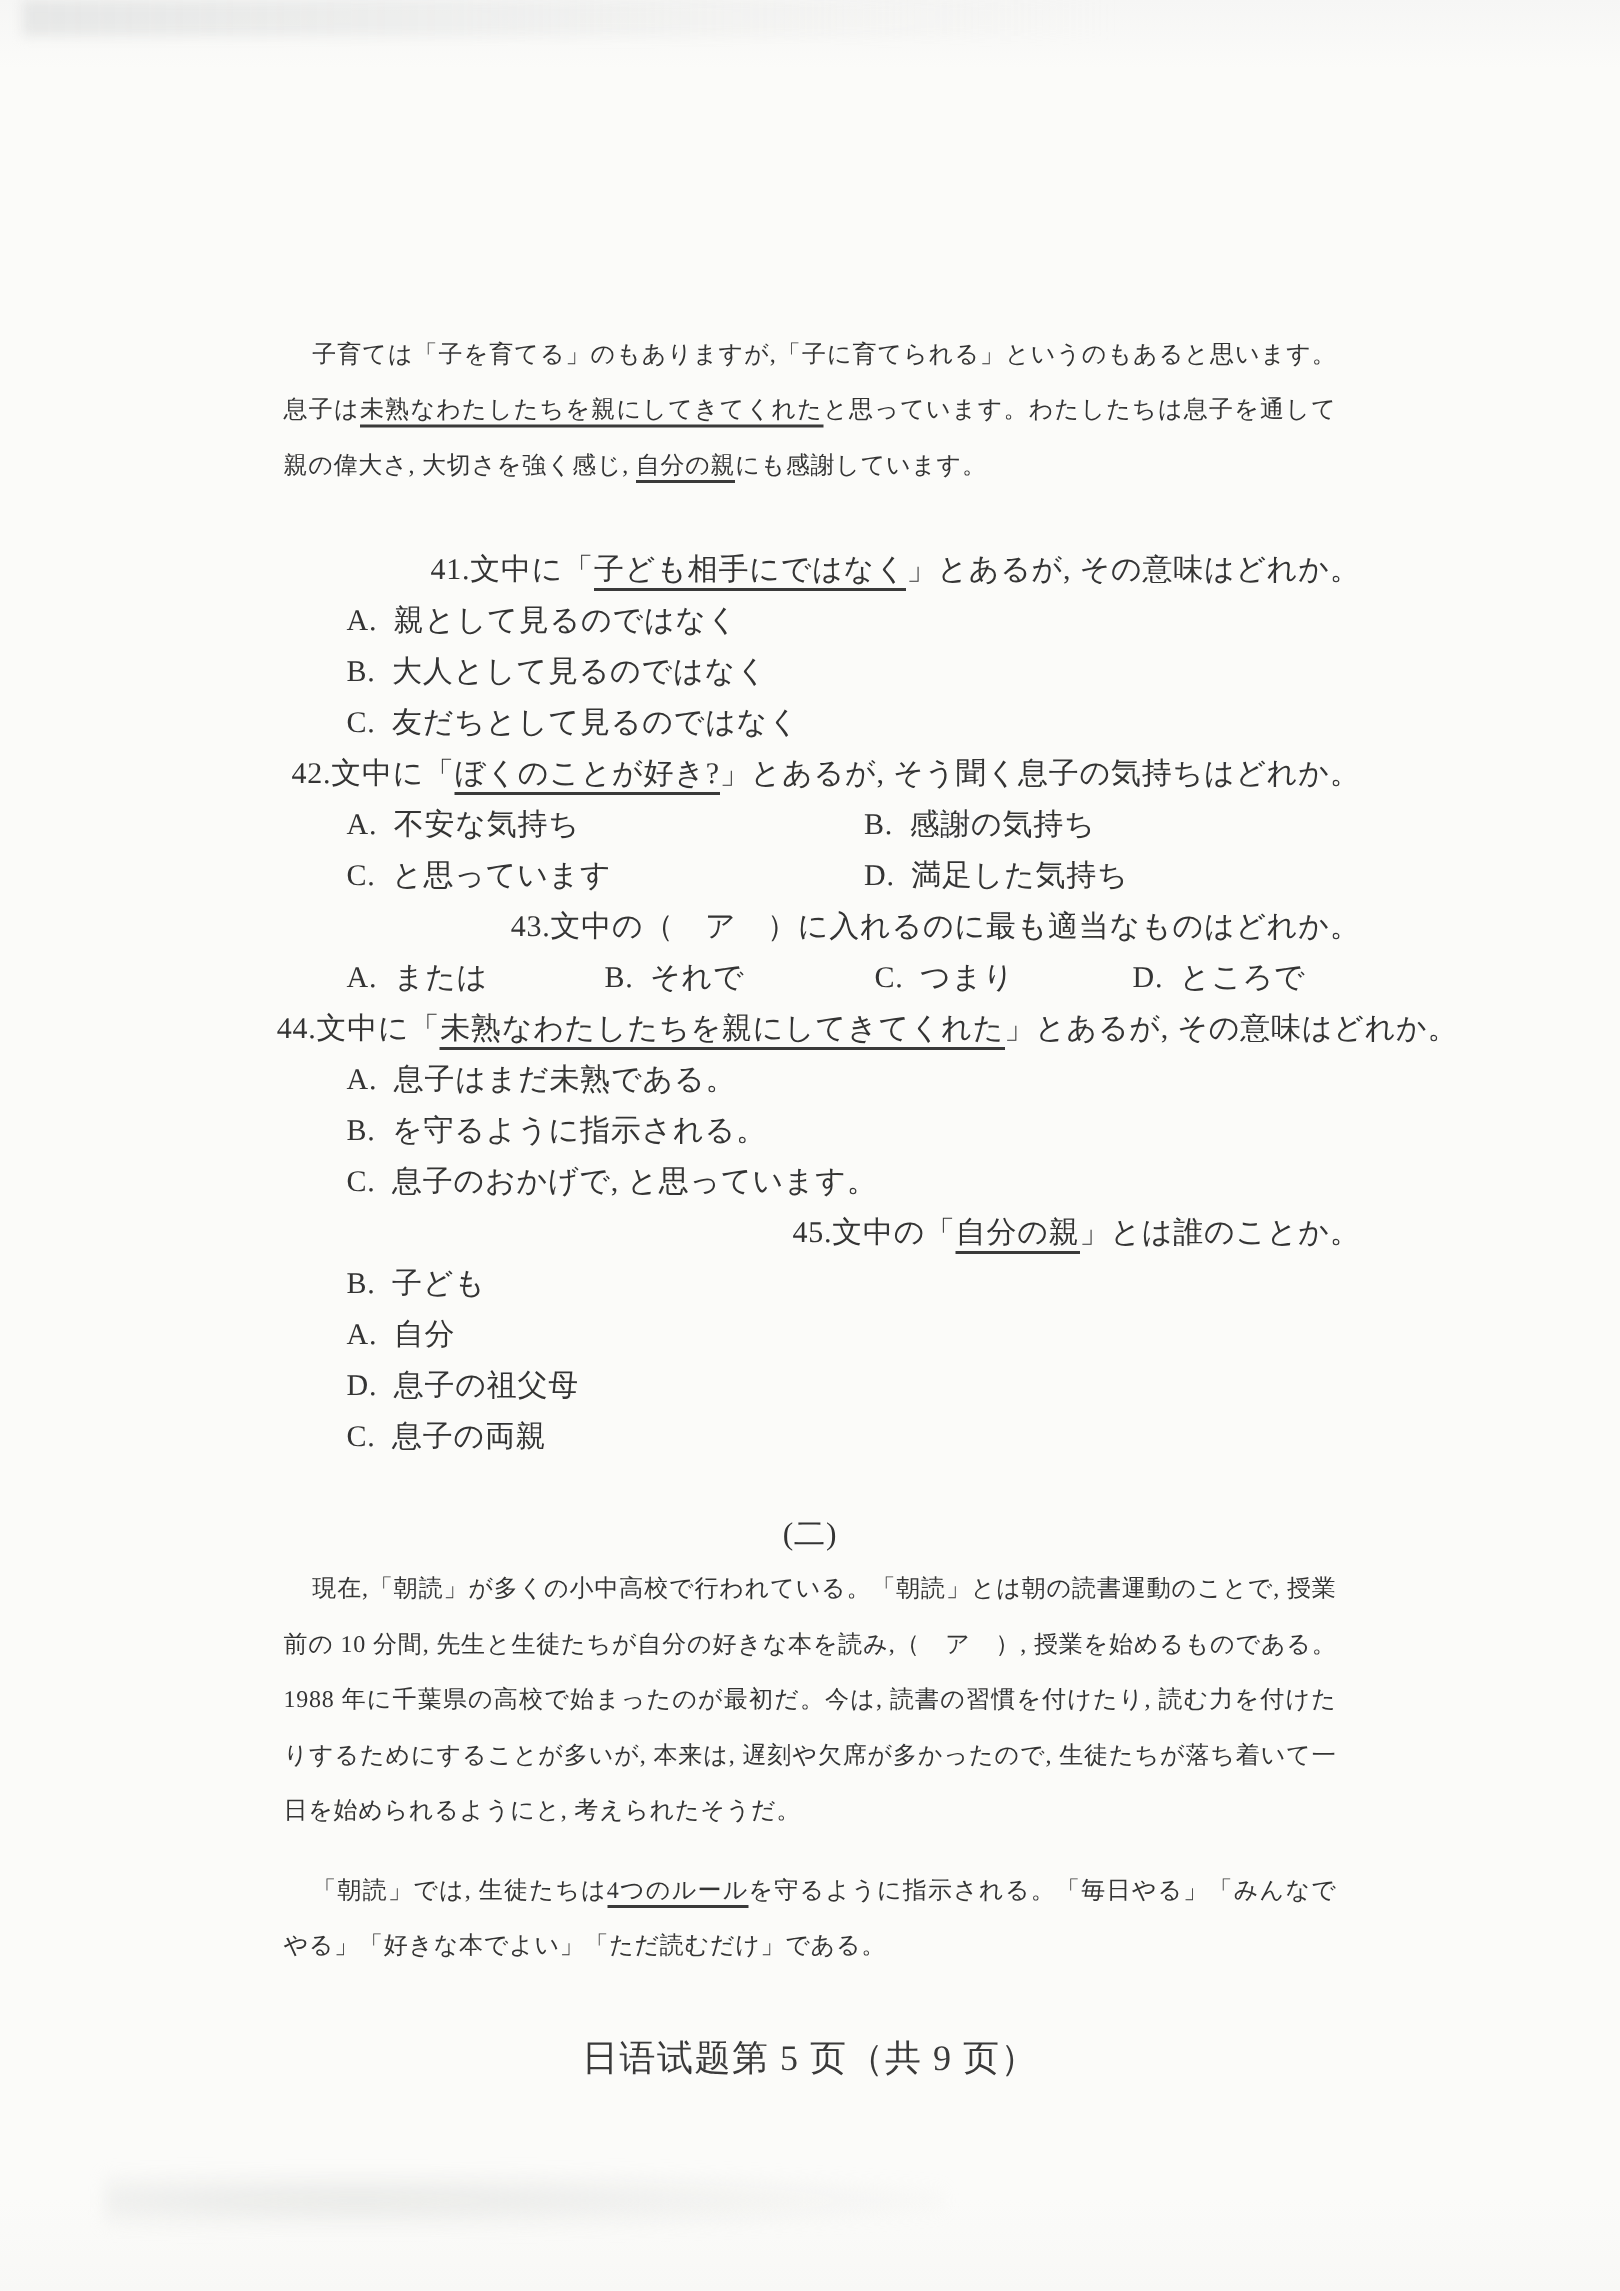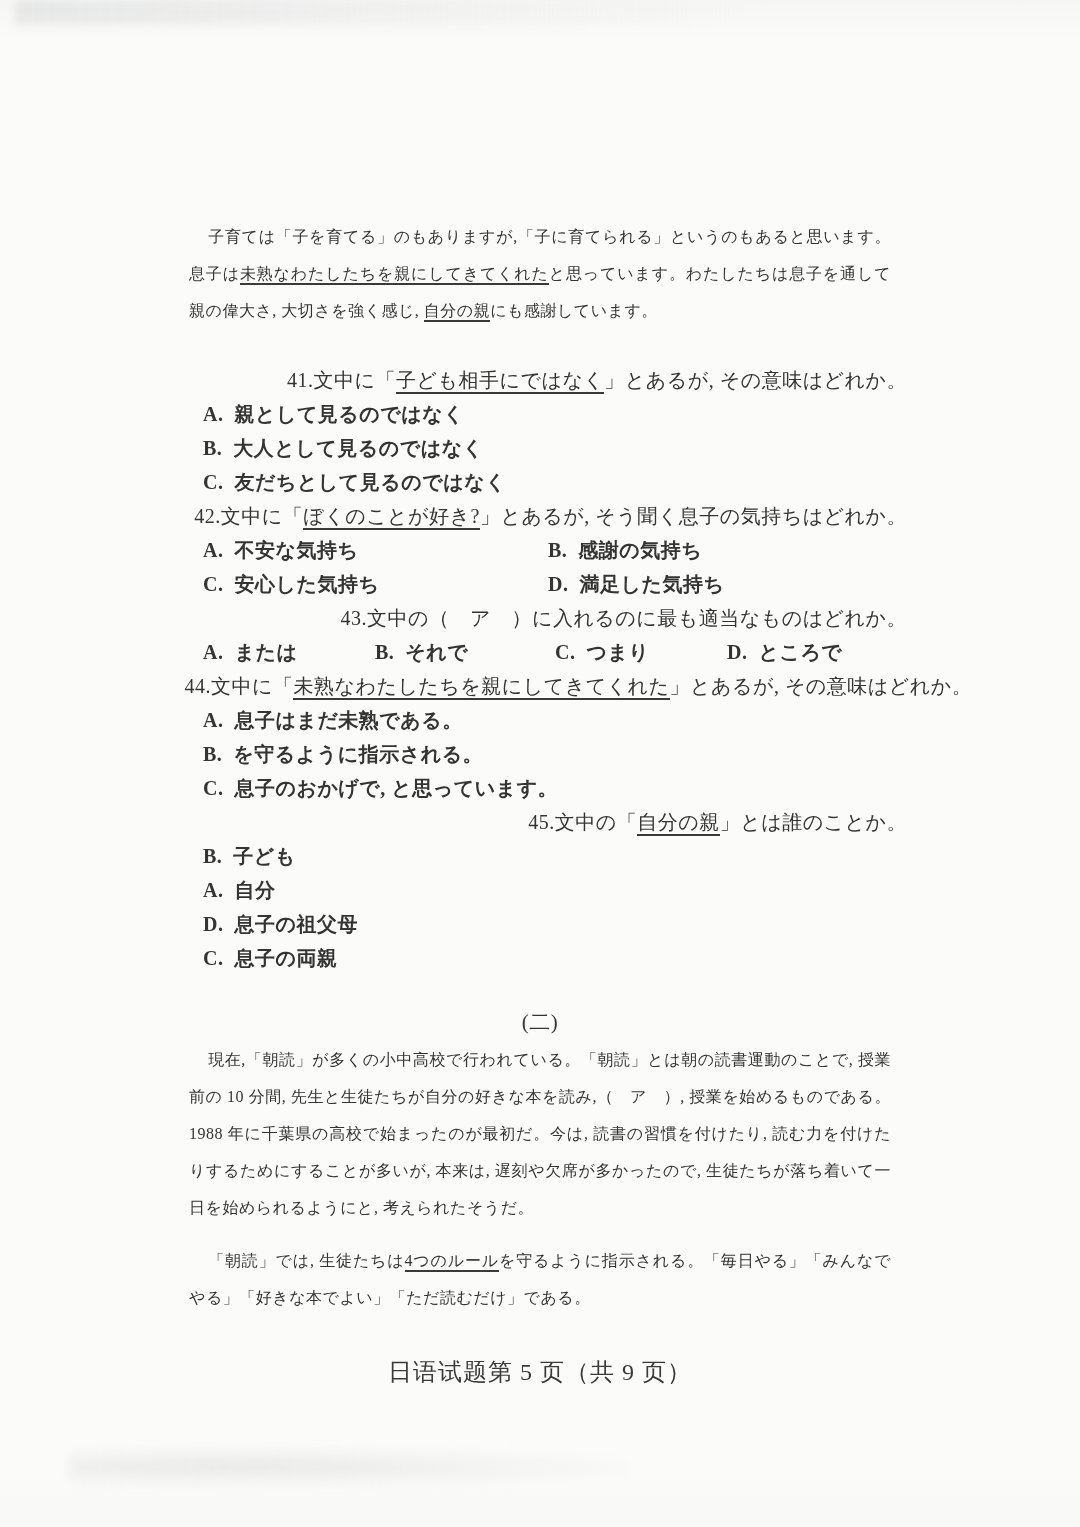--- a/index.html
+++ b/index.html
@@ -61,21 +61,21 @@
     margin-top: 34px;
     font-size: 20px;
     line-height: 34px;
     letter-spacing: 0.5px;
   }
   .q-line { white-space: nowrap; text-align: right; }
   .qnum {
     display: inline-block;
     width: 38px;
   }
-  .opts { margin-left: 30px; font-weight: bold; }
+  .opts { margin-left: 58px; }
   .opt-label { margin-right: 11px; }
   .opts-grid2 {
     display: grid;
     grid-template-columns: 345px auto;
   }
   .opts-row4 {
     display: grid;
     grid-template-columns: 172px 180px 172px auto;
   }
 
@@ -124,21 +124,21 @@
         </div>
       </div>
 
       <div class="q">
         <div class="q-line">
           <span class="qnum">42.</span><span class="q-stem"><span>文中に「</span><span class="u">ぼくのことが好き?</span><span>」とあるが, そう聞く息子の気持ちはどれか。</span></span>
         </div>
         <div class="opts opts-grid2">
           <div class="opt"><span class="opt-label">A.</span><span>不安な気持ち</span></div>
           <div class="opt"><span class="opt-label">B.</span><span>感謝の気持ち</span></div>
-          <div class="opt"><span class="opt-label">C.</span><span>安心した気持ち</span></div>
+          <div class="opt"><span class="opt-label">C.</span><span>と思っています</span></div>
           <div class="opt"><span class="opt-label">D.</span><span>満足した気持ち</span></div>
         </div>
       </div>
 
       <div class="q">
         <div class="q-line">
           <span class="qnum">43.</span><span class="q-stem"><span>文中の（　ア　）に入れるのに最も適当なものはどれか。</span></span>
         </div>
         <div class="opts opts-row4">
           <div class="opt"><span class="opt-label">A.</span><span>または</span></div>

